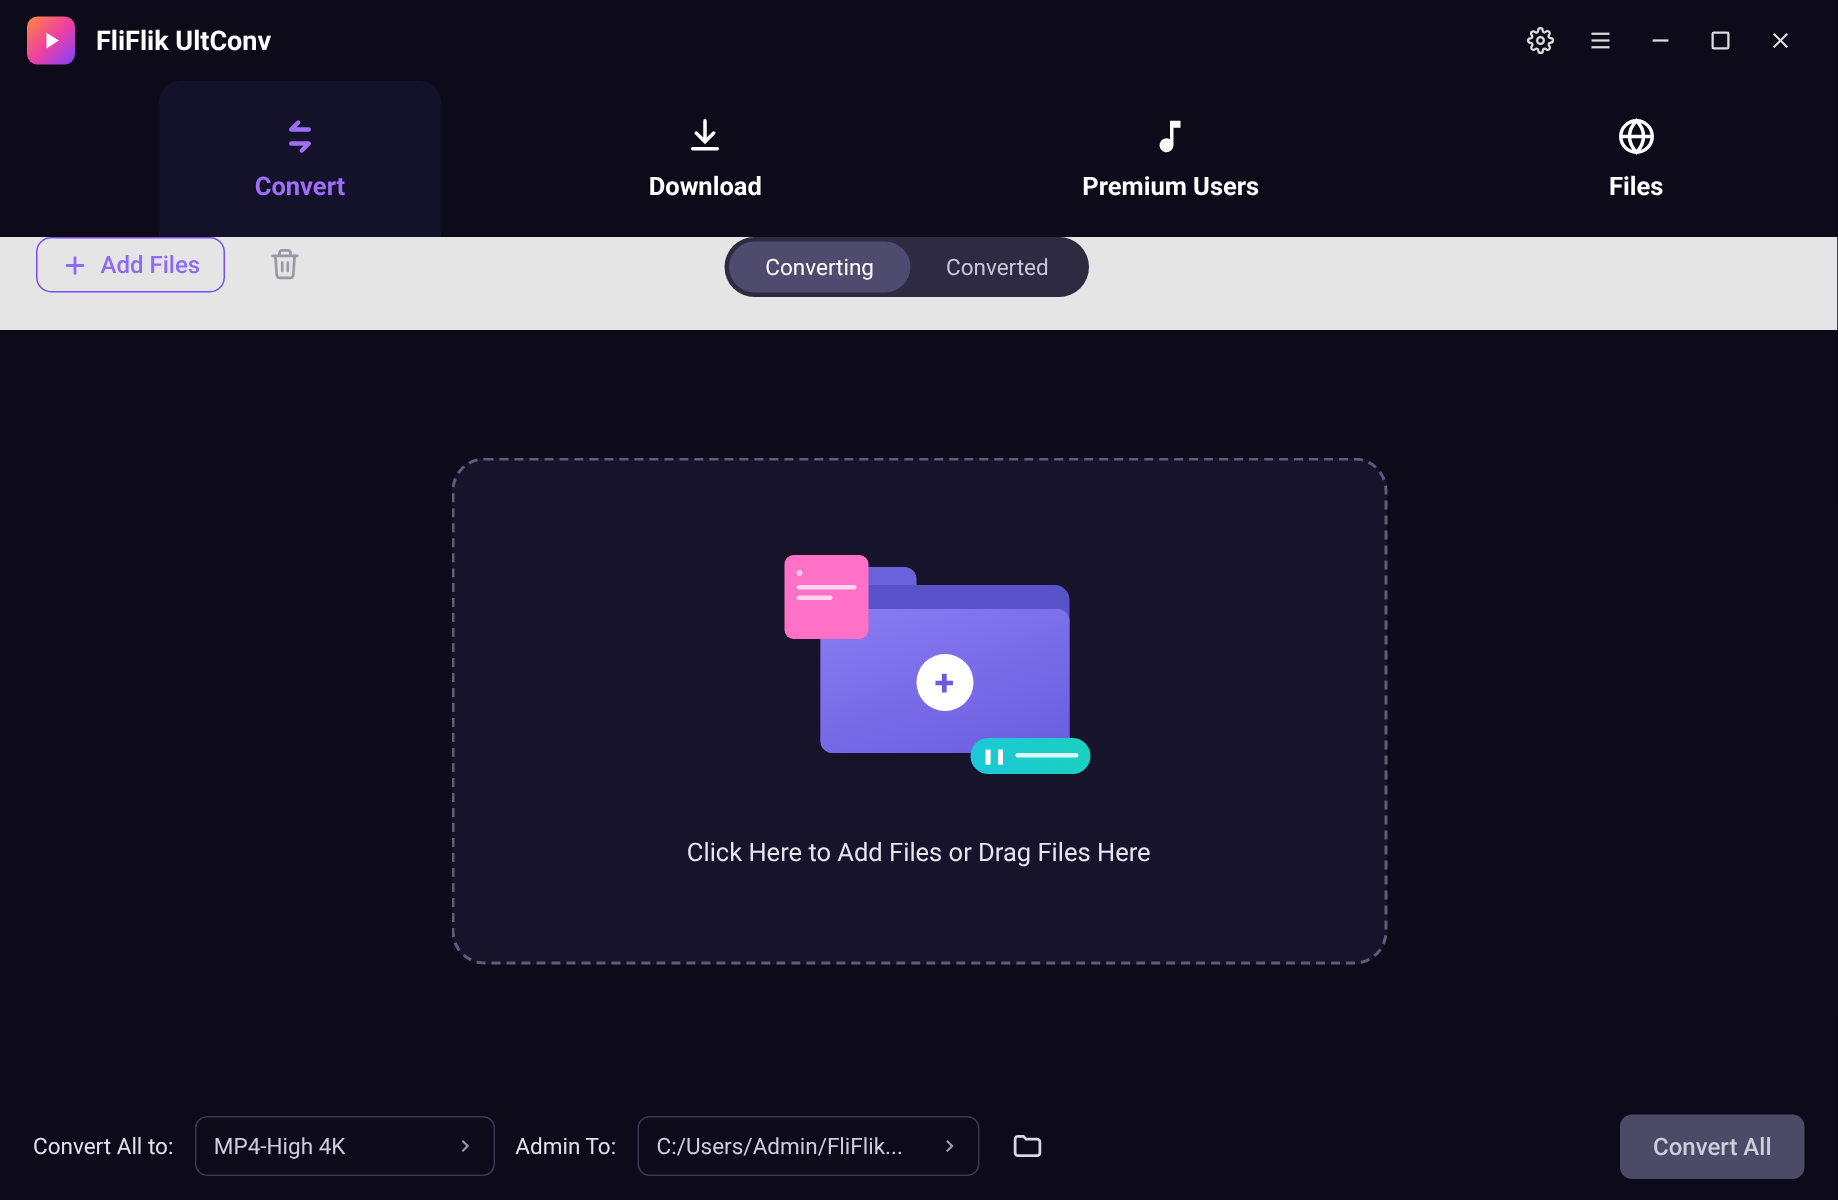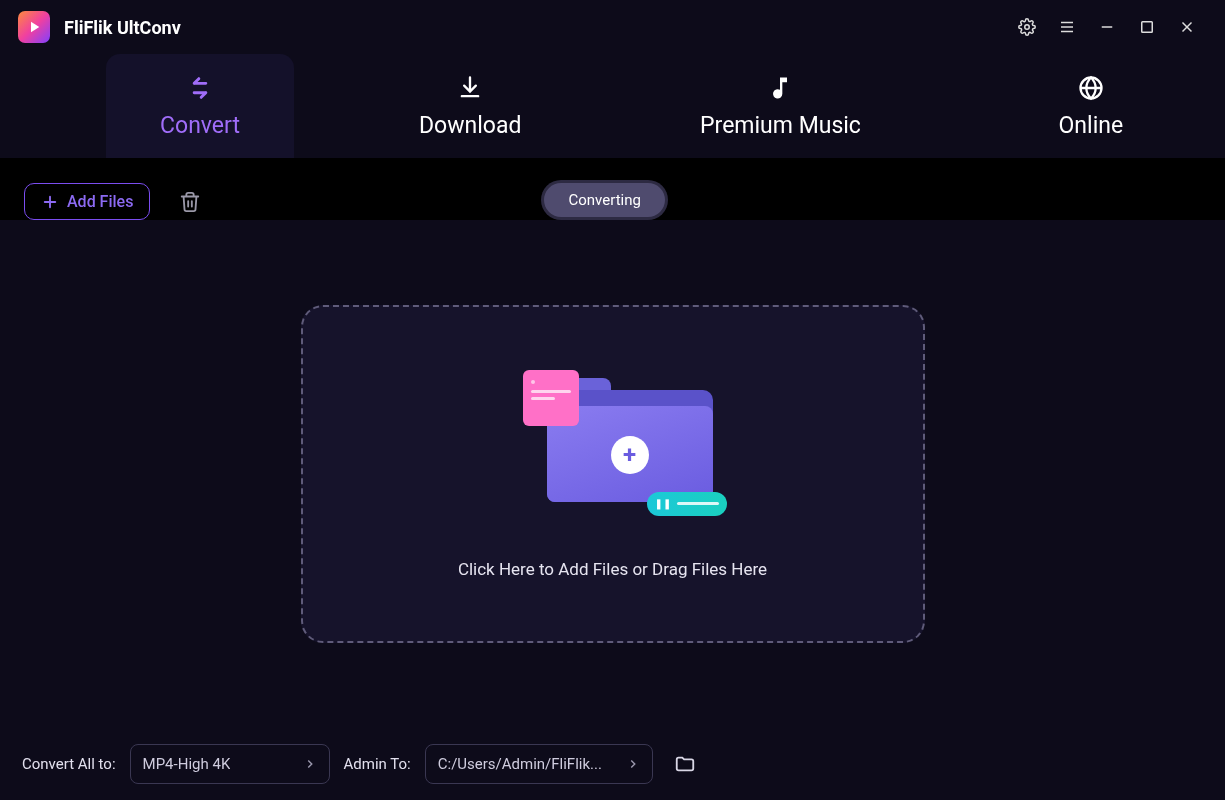--- a/index.html
+++ b/index.html
@@ -13,24 +13,24 @@
 .titlebar-spacer { flex: 1; }
 .titlebar-btn { width: 40px; height: 40px; display: flex; align-items: center; justify-content: center; cursor: pointer; color: #ddd; }
 .titlebar-btn svg { width: 18px; height: 18px; }
 
 
 .nav { height: 104px; display: flex; background: #0d0b1a; }
 .nav-tab { flex: 1; display: flex; flex-direction: column; align-items: center; justify-content: center; gap: 10px; cursor: pointer; color: #fff; margin-left: 42px; }
 .nav-tab.active { background: #14112a; border-radius: 14px 14px 0 0; color: #a06df9; margin-left: 106px; max-width: 188px; }
 .nav-tab .nav-icon { height: 28px; display: flex; align-items: center; }
 .nav-tab .nav-icon svg { width: 28px; height: 28px; }
-.nav-label { font-size: 23px; font-weight: 400; }
-
-
-.toolbar { height: 62px; background: #000000; display: flex; align-items: flex-end; padding: 0 24px; }
+.nav-label { font-size: 17px; font-weight: 700; }
+
+
+.toolbar { height: 62px; background: #e5e5e5; display: flex; align-items: flex-start; padding: 0 24px; }
 .add-files-btn { display: flex; align-items: center; gap: 8px; border: 1.5px solid #7b4df0; color: #8c6af3; padding: 8px 16px; border-radius: 10px; font-size: 16px; font-weight: 500; cursor: pointer; background: transparent; }
 .add-files-btn svg { width: 18px; height: 18px; }
 .delete-btn { margin-left: 22px; width: 36px; height: 36px; display: flex; align-items: center; justify-content: center; cursor: pointer; color: #9a98a8; }
 .delete-btn svg { width: 22px; height: 22px; }
 .seg { margin: 0 auto; display: flex; background: #2d2a42; border-radius: 22px; padding: 3px; }
 .seg-item { padding: 8px 24px; border-radius: 20px; font-size: 15px; font-weight: 400; cursor: pointer; color: #c9c6d9; }
 .seg-item.active { background: #4f4b6e; color: #fff; }
 .toolbar-right-spacer { width: 200px; }
 
 
@@ -121,48 +121,49 @@
         </svg>
     </div>
     <div class="nav-label">Download</div>
   </div>
   <div class="nav-tab">
     <div class="nav-icon">
       <svg viewBox="0 0 24 24" fill="currentColor">
           <path d="M12 3v10.55A4 4 0 1 0 14 17V7h4V3h-6z"></path>
         </svg>
     </div>
-    <div class="nav-label">Premium Music</div>
+    <div class="nav-label">Premium Users</div>
   </div>
   <div class="nav-tab">
     <div class="nav-icon">
       <svg viewBox="0 0 24 24" fill="none" stroke="currentColor" stroke-width="2">
           <circle cx="12" cy="12" r="9"></circle>
           <path d="M3 12h18 M12 3c2.5 2.5 4 5.5 4 9s-1.5 6.5-4 9c-2.5-2.5-4-5.5-4-9s1.5-6.5 4-9z"></path>
         </svg>
     </div>
-    <div class="nav-label">Online</div>
+    <div class="nav-label">Files</div>
   </div>
 </div>
 
 <div class="toolbar">
   <button class="add-files-btn">
     <svg viewBox="0 0 24 24" fill="none" stroke="currentColor" stroke-width="2.5" stroke-linecap="round">
         <line x1="12" y1="5" x2="12" y2="19"></line>
         <line x1="5" y1="12" x2="19" y2="12"></line>
       </svg>
     <span>Add Files</span>
   </button>
   <div class="delete-btn">
     <svg viewBox="0 0 24 24" fill="none" stroke="currentColor" stroke-width="2" stroke-linecap="round">
         <path d="M3 6h18 M8 6V4a2 2 0 0 1 2-2h4a2 2 0 0 1 2 2v2 M19 6l-1 14a2 2 0 0 1-2 2H8a2 2 0 0 1-2-2L5 6 M10 11v6 M14 11v6"></path>
       </svg>
   </div>
   <div class="seg">
     <div class="seg-item active">Converting</div>
+    <div class="seg-item">Converted</div>
   </div>
   <div class="toolbar-right-spacer"></div>
 </div>
 
 <div class="main">
   <div class="dropzone">
     <div class="drop-illustration">
       <div class="folder-tab"></div>
       <div class="folder-back"></div>
       <div class="folder-front"></div>
@@ -195,13 +196,14 @@
     <svg viewBox="0 0 24 24" fill="none" stroke="currentColor" stroke-width="2.5">
         <polyline points="9 6 15 12 9 18"></polyline>
       </svg>
   </div>
   <div class="folder-open-btn">
     <svg viewBox="0 0 24 24" fill="none" stroke="currentColor" stroke-width="2" stroke-linecap="round">
         <path d="M3 7a2 2 0 0 1 2-2h4l2 2h8a2 2 0 0 1 2 2v8a2 2 0 0 1-2 2H5a2 2 0 0 1-2-2V7z"></path>
       </svg>
   </div>
   <div class="footer-spacer"></div>
+  <button class="convert-all-btn">Convert All</button>
 </div>
 
 </body></html>

